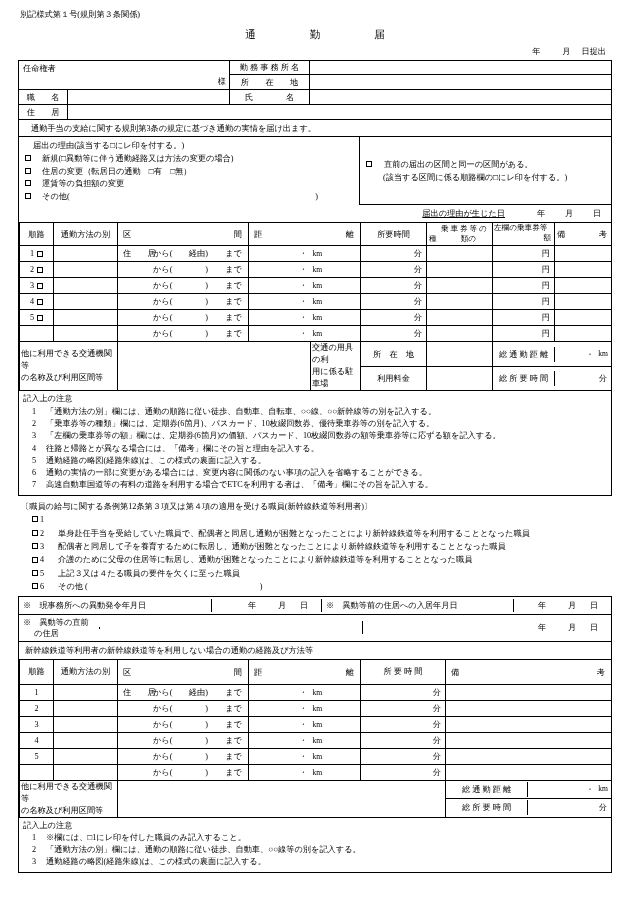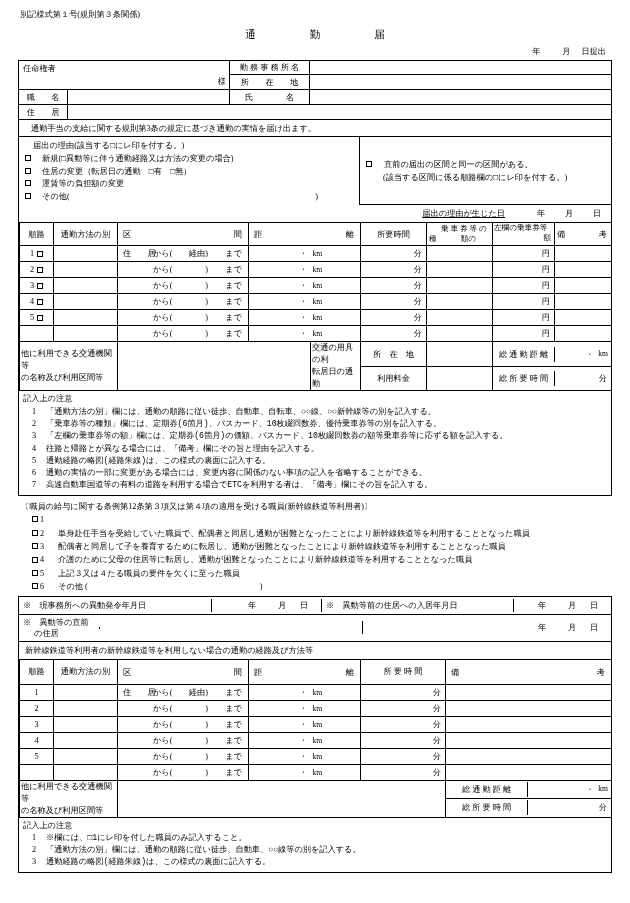--- a/index.html
+++ b/index.html
@@ -54,21 +54,21 @@
   .segcell{position:relative;height:15px;}
   .segcell .s1{position:absolute;left:5px;}
   .segcell .s2{position:absolute;left:48%;transform:translateX(-50%);}
   .segcell .s3{position:absolute;right:6px;}
   .unit{padding-right:4px;}
 
   .notes{font-size:8.2px;line-height:12.3px;padding:2px 0 3px 3px;}
   .notes .hd{padding-left:1px;}
   .notes .it{display:flex;}
   .notes .num{width:24px;text-align:center;flex:0 0 24px;}
-  .notes .txt{flex:1;font-family:Liberation Mono, monospace;}
+  .notes .txt{flex:1;}
 
   .shinkansen{font-size:8.2px;line-height:13.4px;padding:4px 0 2px 2px;}
   .shinkansen .hd{padding-left:1px;}
   .shinkansen .it{display:flex;padding-left:12px;}
   .shinkansen .num{flex:0 0 26px;}
   .shinkansen .num .cb{margin-right:2px;}
 
   .starRow{display:flex;align-items:center;}
   .starRow > div{box-sizing:border-box;font-size:8.2px;display:flex;align-items:center;padding:1px 4px;}
   .dateymd{display:flex;justify-content:flex-end;width:100%;padding-right:6px;}
@@ -357,21 +357,21 @@
         <td colspan="2" rowspan="2" style="vertical-align:middle;">
           <div style="line-height:12px;padding-left:1px;font-size:8.2px;">
             <div>他に利用できる交通機関等</div>
             <div>の名称及び利用区間等</div>
           </div>
         </td>
         <td colspan="2" rowspan="2"></td>
         <td rowspan="2" style="vertical-align:middle;">
           <div style="line-height:12px;font-size:8.2px;padding-left:1px;">
             <div>交通の用具の利</div>
-            <div>転居日の通勤</div>
+            <div>用に係る駐車場</div>
           </div>
         </td>
         <td class="hcell">所　在　地</td>
         <td></td>
         <td style="padding:0;">
           <div style="display:flex;height:15px;">
             <div style="flex:0 0 62px;border-right:.7px solid #000;box-sizing:border-box;text-align:center;line-height:15px;">総 通 勤 距 離</div>
             <div style="flex:1;position:relative;">
               <span style="position:absolute;right:17px;top:2px;">・</span>
               <span style="position:absolute;right:3px;top:2px;font-size:7.6px;">km</span>

